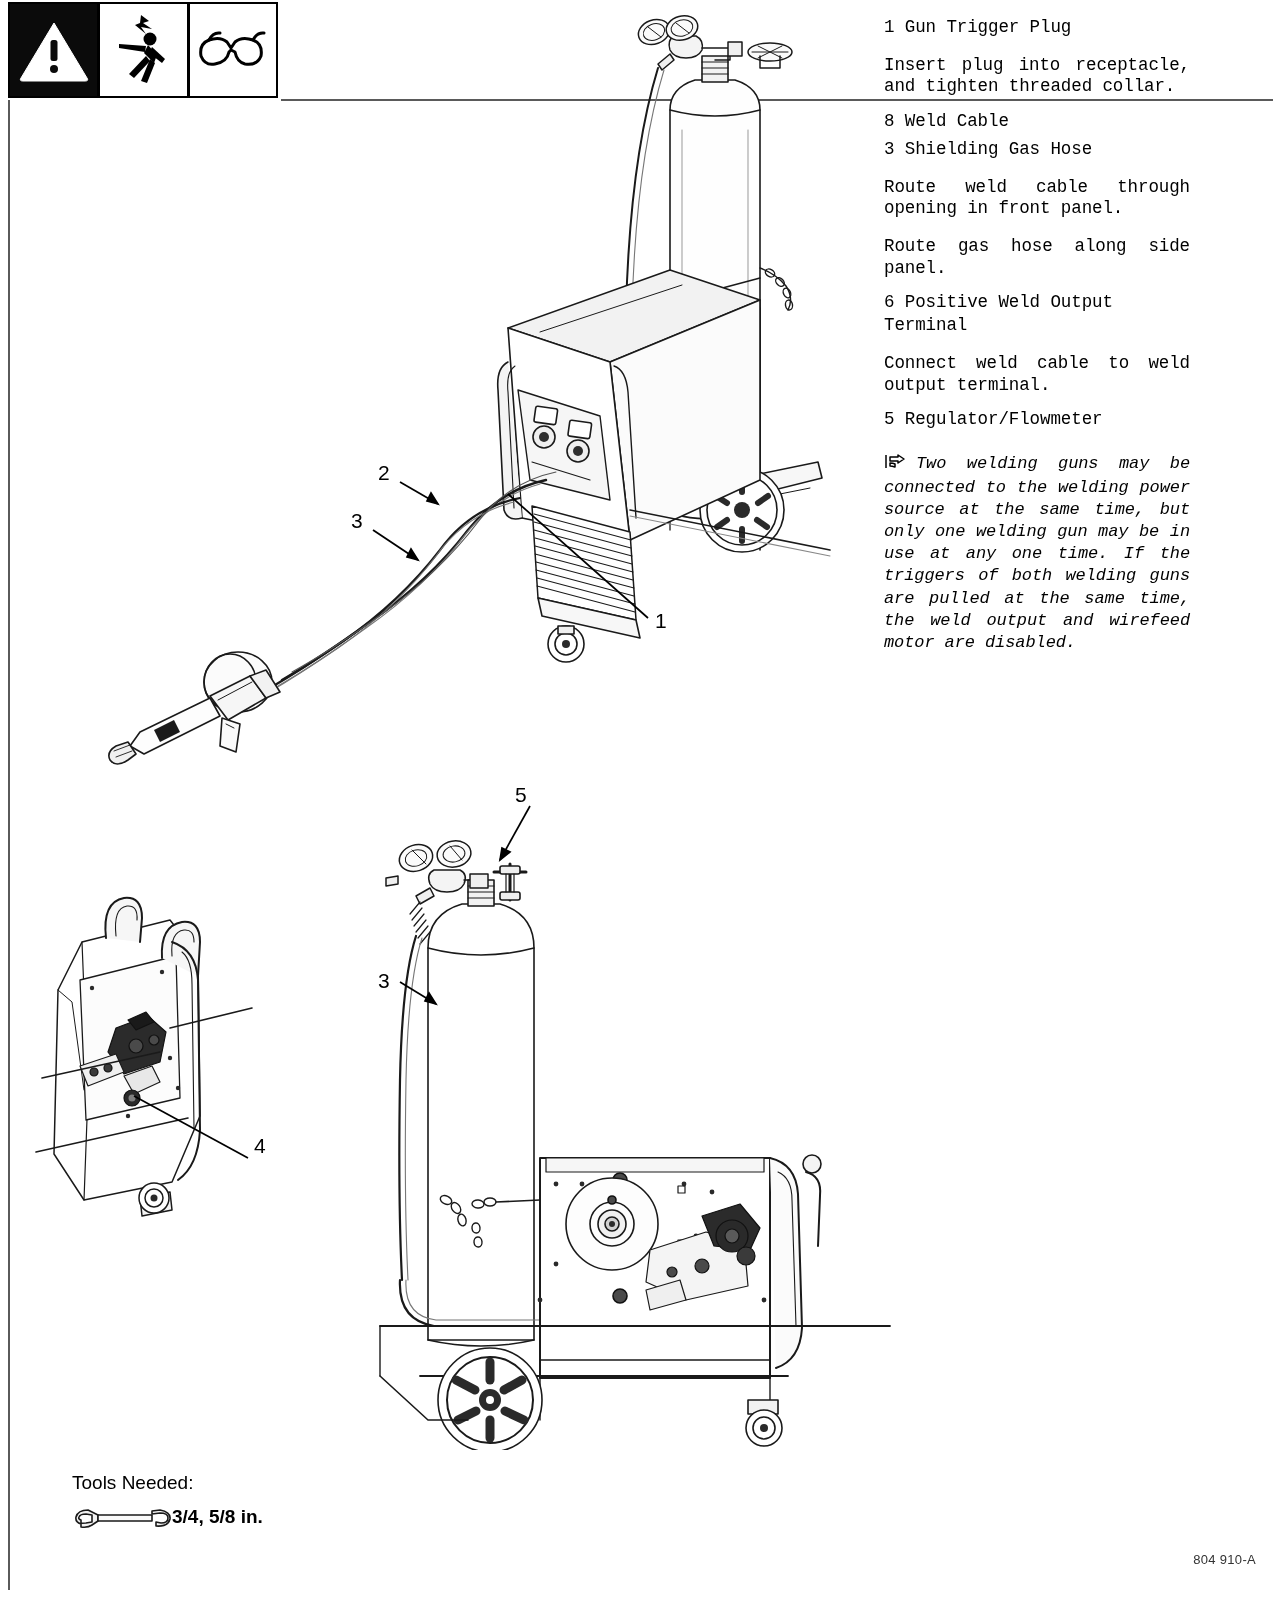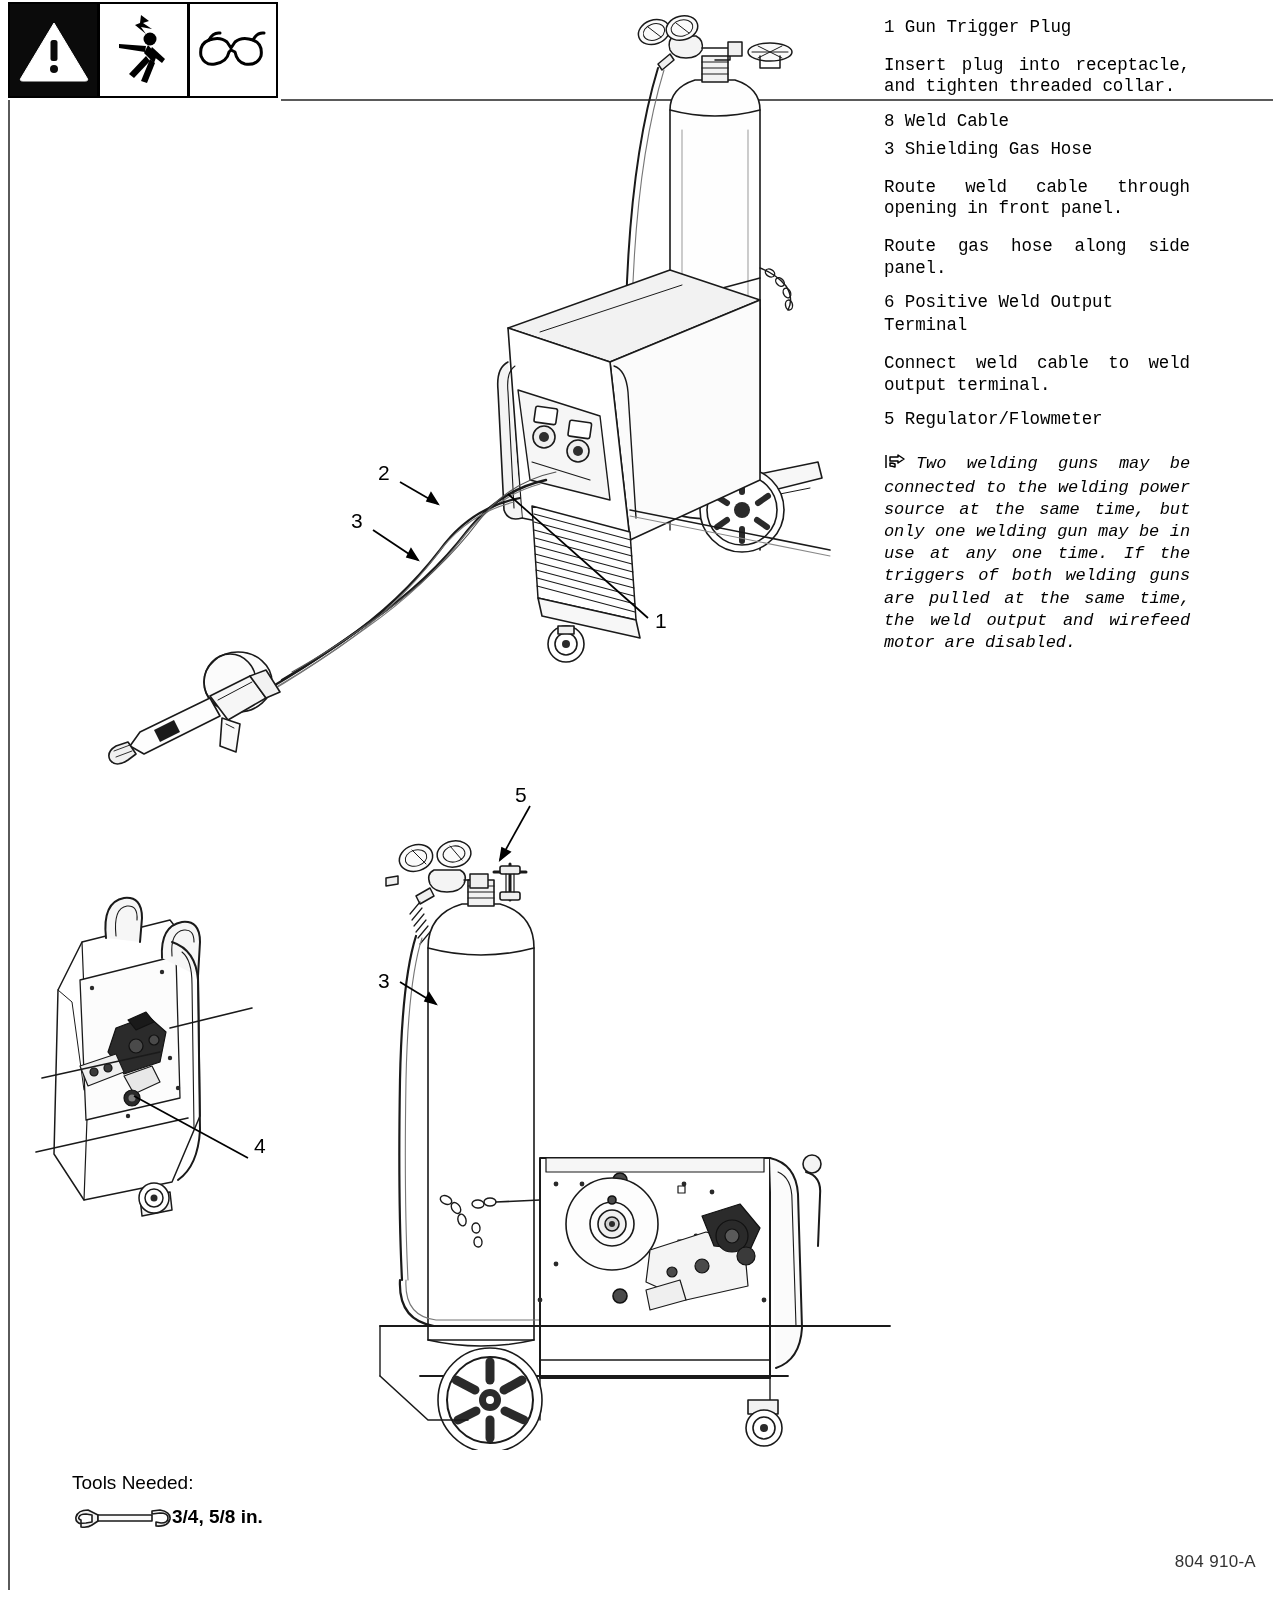--- a/index.html
+++ b/index.html
@@ -136,21 +136,21 @@
   .tools-size {
     font-size: 19px;
     font-weight: bold;
   }
 
   
   .doc-id {
     position: absolute;
     right: 25px;
     top: 1552px;
-    font-size: 17px;
+    font-size: 13px;
     color: #333;
     letter-spacing: 0.3px;
   }
 </style>
 </head>
 <body>
 
 <div id="page">
 
   <div class="frame-left"></div>

